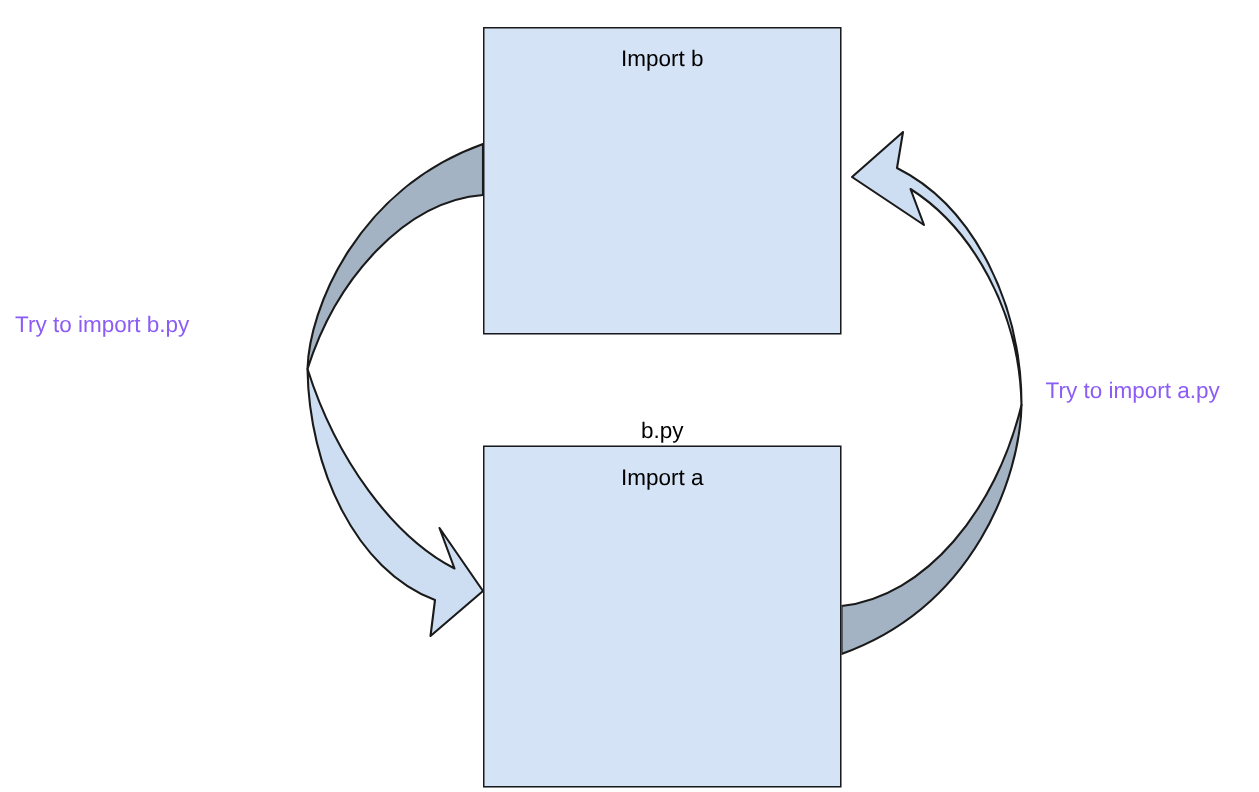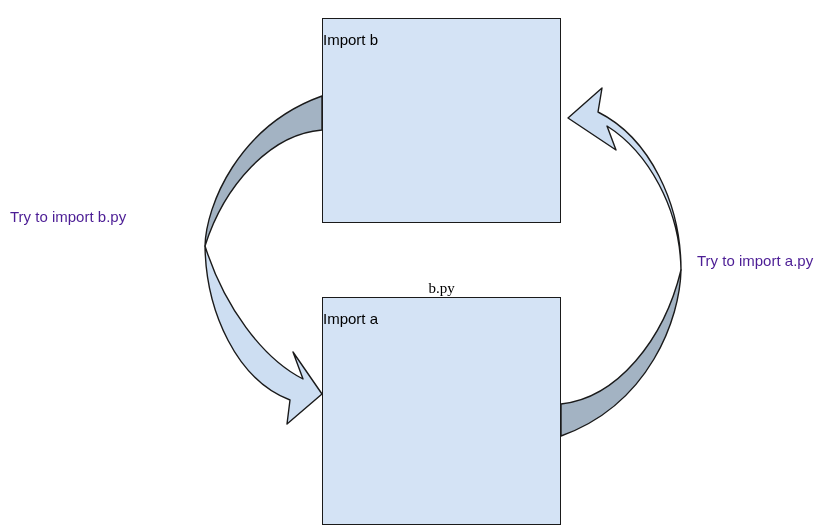--- a/index.html
+++ b/index.html
@@ -45,35 +45,35 @@
   }
   #caption-a {
     left: 322px;
     top: 0px;
     width: 239px;
   }
   #caption-b {
     left: 322px;
     top: 279px;
     width: 239px;
-    font-family: Liberation Serif, serif;
   }
   .box-body-text {
     position: absolute;
     left: 0;
     right: 0;
     top: 12px;
+    text-align: center;
     font-size: 15px;
     color: #000000;
     white-space: nowrap;
   }
   .side-label {
     position: absolute;
     font-size: 15px;
-    color: #4c1d95;
+    color: #8b5cf6;
     white-space: nowrap;
     line-height: 18px;
   }
   #label-left {
     left: 10px;
     top: 208px;
   }
   #label-right {
     left: 697px;
     top: 208px;

